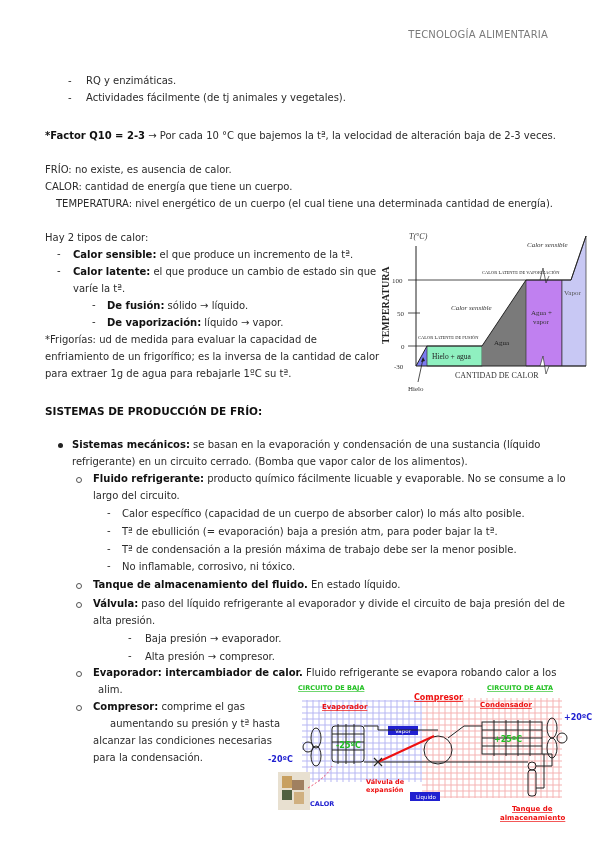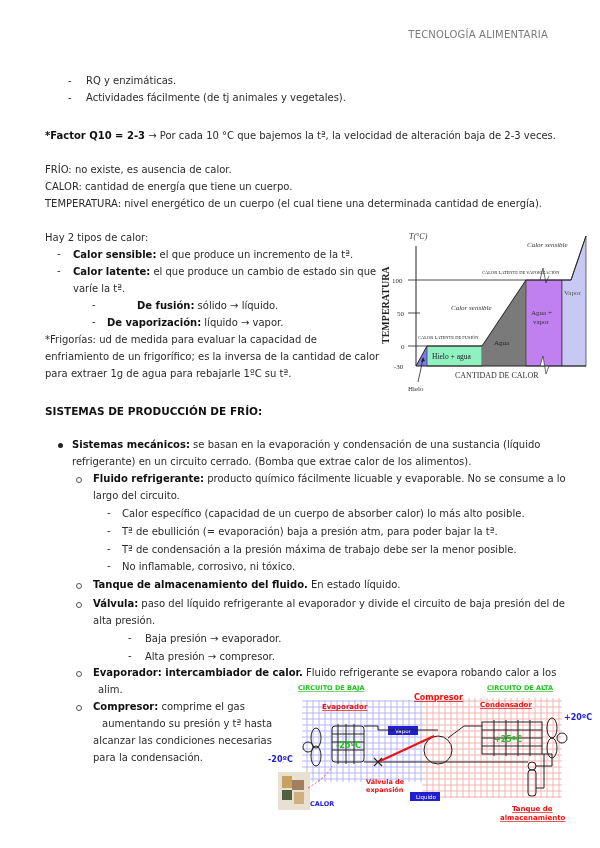--- a/index.html
+++ b/index.html
@@ -30,34 +30,34 @@
 <div class="t" style="left:86px;top:74px;">RQ y enzimáticas.</div>
 <span class="dash" style="left:68px;top:92px;">-</span>
 <div class="t" style="left:86px;top:91px;">Actividades fácilmente (de tj animales y vegetales).</div>
 
 <div class="t" style="left:45px;top:129px;">
   <span class="b">*Factor Q10 = 2-3</span><span> → Por cada 10 °C que bajemos la tª, la velocidad de alteración baja de 2-3 veces.</span>
 </div>
 
 <div class="t" style="left:45px;top:163px;">FRÍO: no existe, es ausencia de calor.</div>
 <div class="t" style="left:45px;top:180px;">CALOR: cantidad de energía que tiene un cuerpo.</div>
-<div class="t" style="left:45px;top:197px;">TEMPERATURA: nivel energético de un cuerpo (el cual tiene una determinada cantidad de energía).</div>
+<div class="t" style="left:56px;top:197px;">TEMPERATURA: nivel energético de un cuerpo (el cual tiene una determinada cantidad de energía).</div>
 
 <div class="t" style="left:45px;top:231px;">Hay 2 tipos de calor:</div>
 <span class="dash" style="left:57px;top:248px;">-</span>
 <div class="t" style="left:73px;top:248px;">
   <span class="b">Calor sensible:</span><span> el que produce un incremento de la tª.</span>
 </div>
 <span class="dash" style="left:57px;top:265px;">-</span>
 <div class="t" style="left:73px;top:265px;">
   <span class="b">Calor latente:</span><span> el que produce un cambio de estado sin que</span>
 </div>
 <div class="t" style="left:73px;top:282px;">varíe la tª.</div>
 <span class="dash" style="left:92px;top:299px;">-</span>
-<div class="t" style="left:107px;top:299px;margin-left:30px;">
+<div class="t" style="left:107px;top:299px;">
   <span class="b">De fusión:</span><span> sólido → líquido.</span>
 </div>
 <span class="dash" style="left:92px;top:316px;">-</span>
 <div class="t" style="left:107px;top:316px;">
   <span class="b">De vaporización:</span><span> líquido → vapor.</span>
 </div>
 <div class="t" style="left:45px;top:333px;">*Frigorías: ud de medida para evaluar la capacidad de</div>
 <div class="t" style="left:45px;top:350px;text-align:center;">enfriamiento de un frigorífico; es la inversa de la cantidad de calor</div>
 <div class="t" style="left:45px;top:367px;">para extraer 1g de agua para rebajarle 1ºC su tª.</div>
 
@@ -108,21 +108,21 @@
     <text class="ch-txt" x="36" y="163" font-size="7" fill="#333">Hielo</text>
   </svg>
 </div>
 
 <div class="heading" style="left:45px;top:405px;">SISTEMAS DE PRODUCCIÓN DE FRÍO:</div>
 
 <div class="bullet-dot" style="left:58px;top:443px;"></div>
 <div class="t" style="left:72px;top:438px;">
   <span class="b">Sistemas mecánicos:</span><span> se basan en la evaporación y condensación de una sustancia (líquido</span>
 </div>
-<div class="t" style="left:72px;top:455px;">refrigerante) en un circuito cerrado. (Bomba que extrae calor de los alimentos).</div>
+<div class="t" style="left:72px;top:455px;">refrigerante) en un circuito cerrado. (Bomba que vapor calor de los alimentos).</div>
 
 <div class="bullet-circ" style="left:76px;top:477px;"></div>
 <div class="t" style="left:93px;top:472px;">
   <span class="b">Fluido refrigerante:</span><span> producto químico fácilmente licuable y evaporable. No se consume a lo</span>
 </div>
 <div class="t" style="left:93px;top:489px;">largo del circuito.</div>
 
 <span class="dash" style="left:107px;top:507px;">-</span>
 <div class="t" style="left:122px;top:507px;">Calor específico (capacidad de un cuerpo de absorber calor) lo más alto posible.</div>
 <span class="dash" style="left:107px;top:525px;">-</span>
@@ -150,21 +150,21 @@
 <div class="bullet-circ" style="left:76px;top:671px;"></div>
 <div class="t" style="left:93px;top:666px;">
   <span class="b">Evaporador: intercambiador de calor.</span><span> Fluido refrigerante se evapora robando calor a los</span>
 </div>
 <div class="t" style="left:98px;top:683px;">alim.</div>
 
 <div class="bullet-circ" style="left:76px;top:705px;"></div>
 <div class="t" style="left:93px;top:700px;">
   <span class="b">Compresor:</span><span> comprime el gas</span>
 </div>
-<div class="t" style="left:102px;top:717px;">aumentando su presión y tª hasta</div>
+<div class="t" style="left:110px;top:717px;">aumentando su presión y tª hasta</div>
 <div class="t" style="left:93px;top:734px;">alcanzar las condiciones necesarias</div>
 <div class="t" style="left:93px;top:751px;">para la condensación.</div>
 
 <div class="diagram">
   <svg width="332" height="152" viewBox="0 0 332 152">
     <defs>
       <pattern id="bluegrid" width="6" height="6" patternUnits="userSpaceOnUse">
         <rect width="6" height="6" fill="#ffffff"></rect>
         <path d="M0 3H6M3 0V6" stroke="#b8b8f4" stroke-width="1"></path>
       </pattern>

